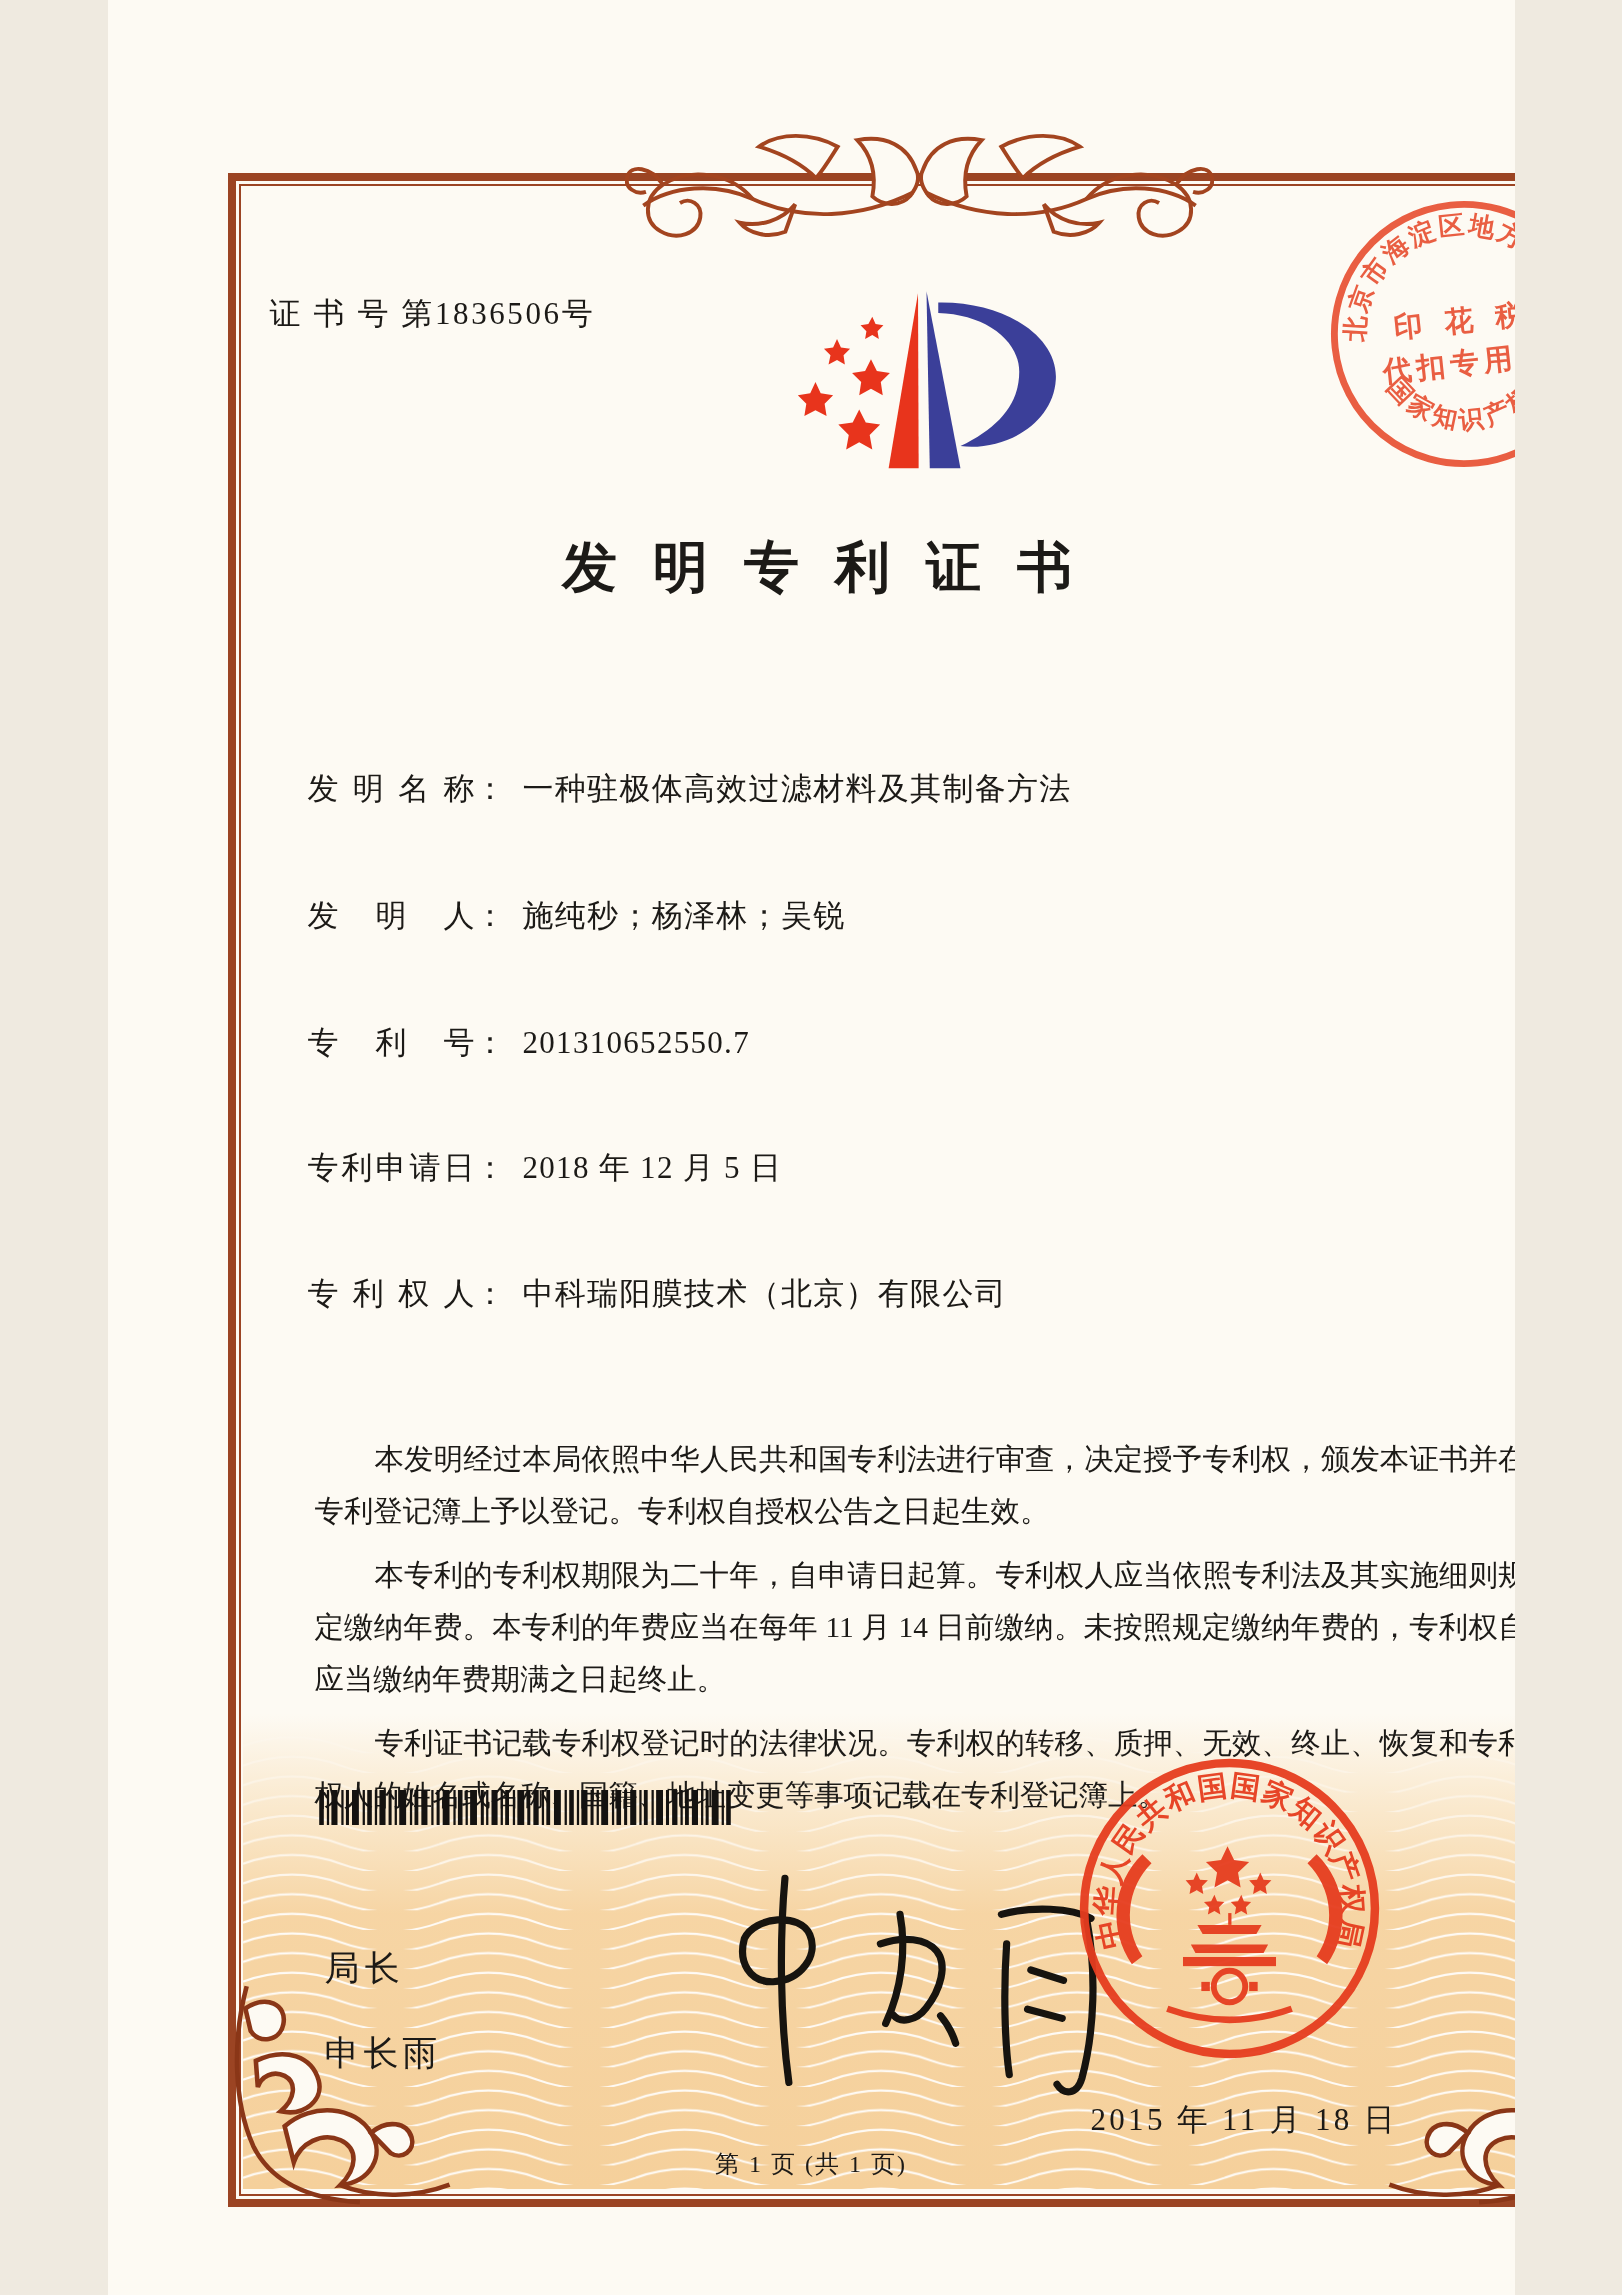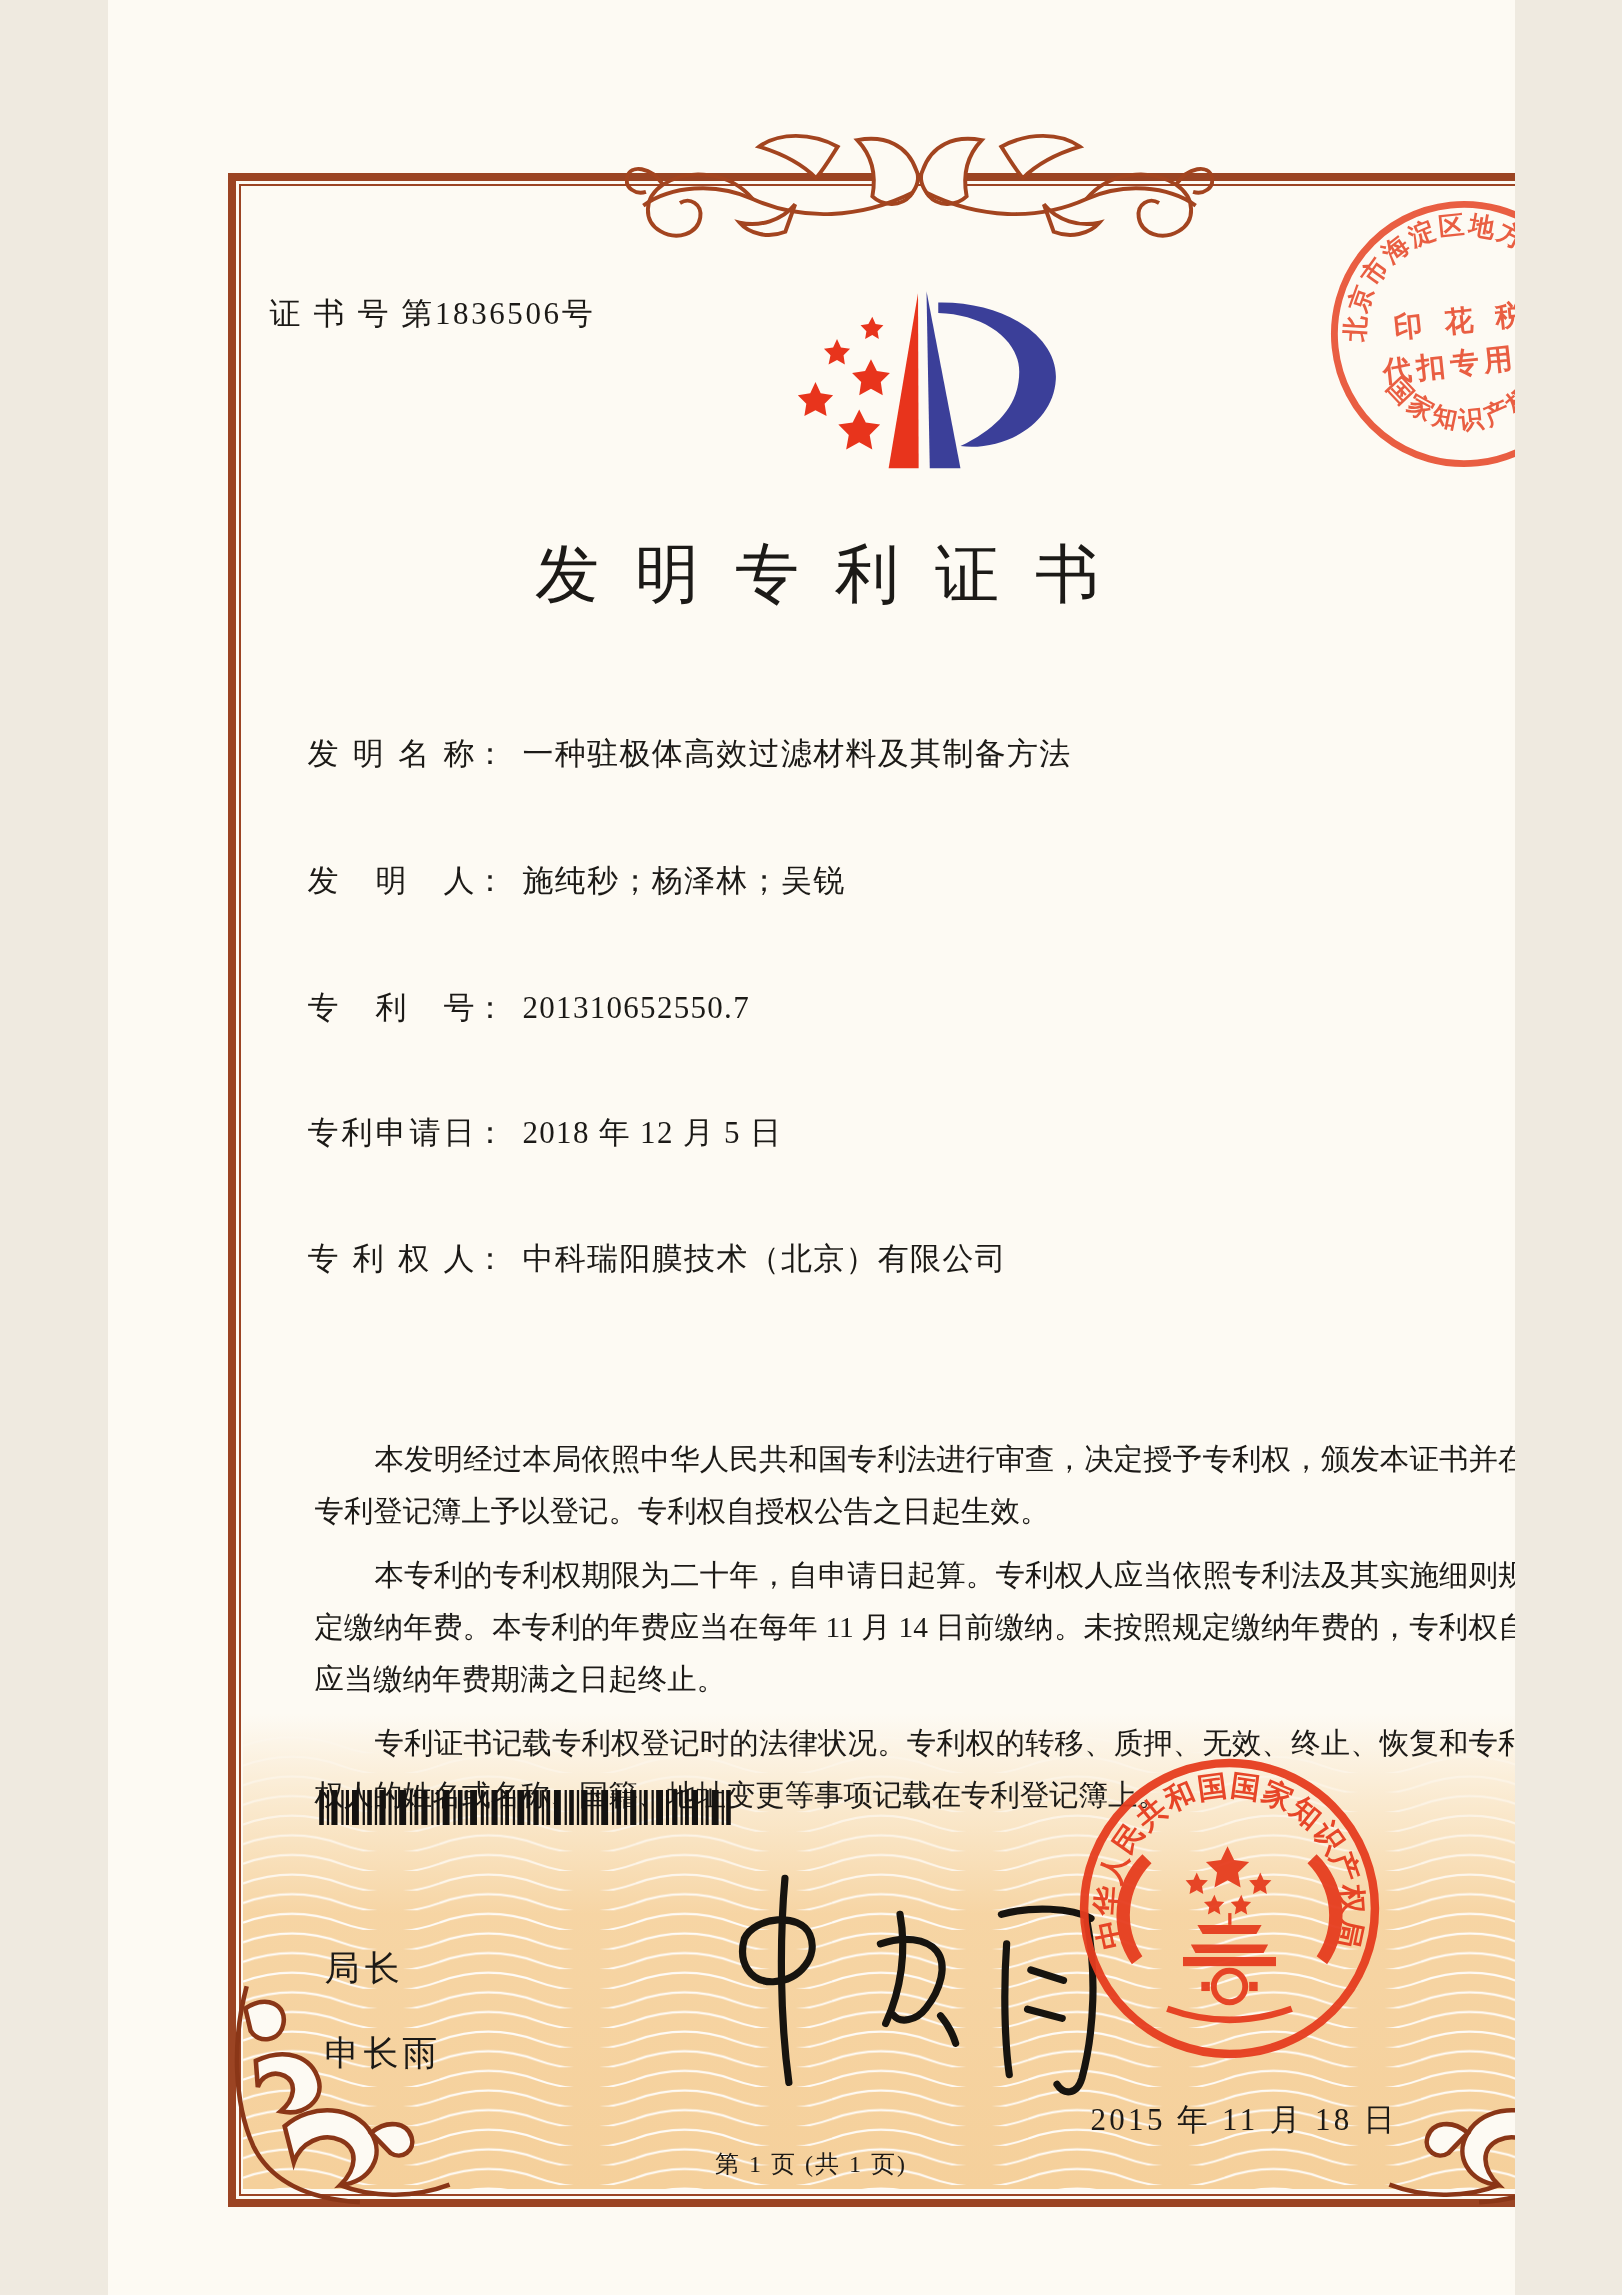--- a/index.html
+++ b/index.html
@@ -18,24 +18,24 @@
     position:absolute;inset:3.3px;border:2.6px solid #9b4423;box-sizing:border-box;
   }
   .band-svg{position:absolute;left:135px;top:1714px;z-index:1;}
   .cert-no{
     position:absolute;left:162px;top:293px;font-size:31px;letter-spacing:2.6px;z-index:4;
   }
   .logo-svg{position:absolute;left:681px;top:275px;z-index:4;}
   .tax-stamp{position:absolute;left:1212px;top:190px;z-index:5;transform:rotate(-6deg);opacity:.94;}
   .doc-title{
     position:absolute;left:0;top:531px;width:100%;text-align:center;
-    font-size:64px;font-weight:400;letter-spacing:36px;padding-left:48px;
+    font-size:55px;font-weight:700;letter-spacing:36px;padding-left:48px;
     box-sizing:border-box;z-index:4;
   }
-  .field-row{position:absolute;left:200px;font-size:31px;white-space:nowrap;z-index:4;}
+  .field-row{position:absolute;left:200px;font-size:31px;white-space:nowrap;z-index:4;margin-top:35px;}
   .field-label{display:inline-block;width:167px;text-align:justify;text-align-last:justify;vertical-align:bottom;}
   .field-colon{display:inline-block;}
   .field-value{display:inline-block;margin-left:17px;letter-spacing:1.3px;}
   .body-block{
     position:absolute;left:195px;top:1421px;width:1237px;z-index:4;
     font-size:29.4px;line-height:52px;text-align:justify;
   }
   .body-block p{margin:12px;text-indent:60px;}
   .barcode-svg{position:absolute;left:209px;top:1790px;z-index:4;}
   .director-label{position:absolute;left:217px;top:1945px;font-size:35px;letter-spacing:5.2px;z-index:4;font-family:"Liberation Sans","DejaVu Sans",sans-serif;}

